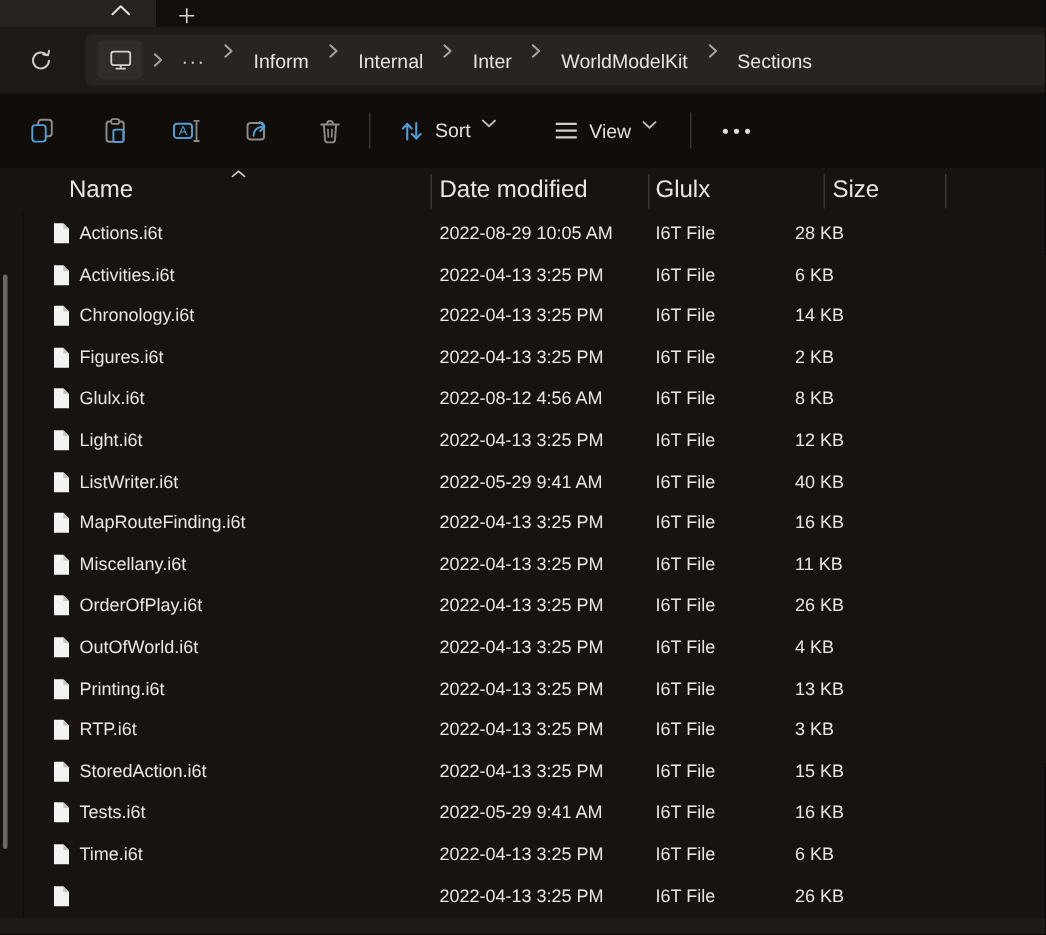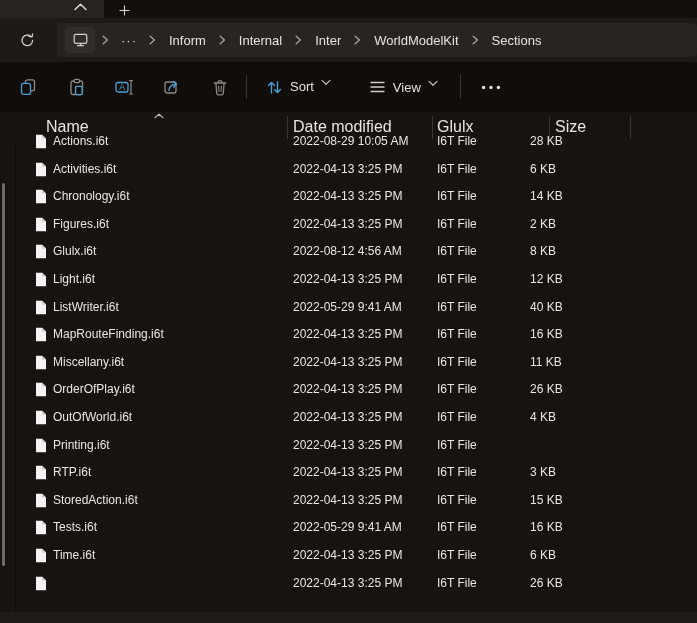--- a/index.html
+++ b/index.html
@@ -17,41 +17,41 @@
   .newtab-btn{ position:absolute; left:115px; top:2px; width:18px; height:16px; display:flex; align-items:center; justify-content:center; }
 
   
   .navbar{ position:absolute; top:18px; left:0; width:697px; height:44px; background:#1f1a16; }
   .refresh-btn{ position:absolute; left:13px; top:9px; width:28px; height:26px; display:flex; align-items:center; justify-content:center; border-radius:4px; }
   .addressbar{ position:absolute; left:57px; top:5px; right:0; height:34px; background:#292420; border-radius:4px; display:flex; align-items:center; padding:0 8px; }
   .thispc-btn{ width:30px; height:26px; background:#332d29; border-radius:4px; display:flex; align-items:center; justify-content:center; flex:0 0 auto; }
   .crumb{ font-size:13px; color:#e6e3e0; padding:4px 6px; border-radius:4px; white-space:nowrap; }
   .crumb-sep{ display:inline-flex; align-items:center; padding:0 7px; }
   .crumb-overflow{ font-size:13px; color:#d8d5d2; padding:2px 5px; letter-spacing:1px; }
-  #crumbs{ display:flex; align-items:center; }
+  #crumbs{ display:flex; align-items:flex-start; }
 
   
   .commandbar{ position:absolute; top:62px; left:0; width:697px; height:50px; background:#110d0a; display:flex; align-items:center; }
   .cmd-btn{ width:34px; height:34px; display:flex; align-items:center; justify-content:center; border-radius:4px; flex:0 0 auto; }
   .cmd-btn.copy{ margin-left:11px; } .cmd-btn.paste{ margin-left:14px; } .cmd-btn.rename{ margin-left:14px; }
   .cmd-btn.share{ margin-left:14px; } .cmd-btn.delete{ margin-left:14px; }
   .cmd-sep{ width:1px; height:24px; background:#38332f; margin:0 9px; flex:0 0 auto; }
   .cmd-drop{ display:flex; gap:7px; padding:7px 10px; border-radius:4px; flex:0 0 auto; }
   .cmd-drop .lbl{ font-size:13px; color:#e3e0dd; }
   .cmd-more{ width:34px; height:34px; display:flex; align-items:center; justify-content:center; border-radius:4px; margin-left:4px; flex:0 0 auto; }
 
   
   .colheaders{ position:absolute; top:112px; left:0; width:697px; height:30px; font-size:16px; color:#e8e5e2; }
   .colheaders .col{ position:absolute; top:0; line-height:30px; }
   .col-name{ left:46px; } .col-date{ left:293px; } .col-type{ left:437px; } .col-size{ left:555px; }
   .col-sep{ position:absolute; top:4px; width:1px; height:23px; background:#3a3633; }
   .sort-caret{ position:absolute; left:154px; top:1px; width:10px; height:6px; }
 
   
-  .file-list{ position:absolute; top:128px; left:0; width:559px; height:470px; }
+  .file-list{ position:absolute; top:142px; left:0; width:559px; height:470px; }
   .file-row{ position:relative; height:27.6px; font-size:12px; color:#e9e6e3; }
   .file-row .file-icon{ position:absolute; left:35px; top:6px; width:12px; height:15px; }
   .file-row .cell{ position:absolute; top:0; line-height:27.6px; white-space:nowrap; }
   .cell.name{ left:53px; }
   .cell.date{ left:293px; }
   .cell.type{ left:437px; }
   .cell.size{ left:530px; width:92px; }
 
   .navpane-divider{ position:absolute; left:15px; top:142px; width:1px; height:470px; background:rgba(0,0,0,.35); }
   .scrollbar-thumb{ position:absolute; left:2px; top:183px; width:3px; height:383px; background:#6d6964; border-radius:2px; }
@@ -405,20 +405,21 @@
   <div class="file-row">
     <span class="file-icon">
       <svg width="12" height="15" viewBox="0 0 12 15">
         <path d="M1 .8 h6.2 L11 4.6 V14.2 H1 Z" fill="#f4f3f2"></path>
         <path d="M7.2 .8 L11 4.6 H7.2 Z" fill="#c9c7c5"></path>
       </svg>
     </span>
     <span class="cell name">Printing.i6t</span>
     <span class="cell date">2022-04-13 3:25 PM</span>
     <span class="cell type">I6T File</span>
+    <span class="cell size">13 KB</span>
   </div>
 
   <div class="file-row">
     <span class="file-icon">
       <svg width="12" height="15" viewBox="0 0 12 15">
         <path d="M1 .8 h6.2 L11 4.6 V14.2 H1 Z" fill="#f4f3f2"></path>
         <path d="M7.2 .8 L11 4.6 H7.2 Z" fill="#c9c7c5"></path>
       </svg>
     </span>
     <span class="cell name">RTP.i6t</span>

